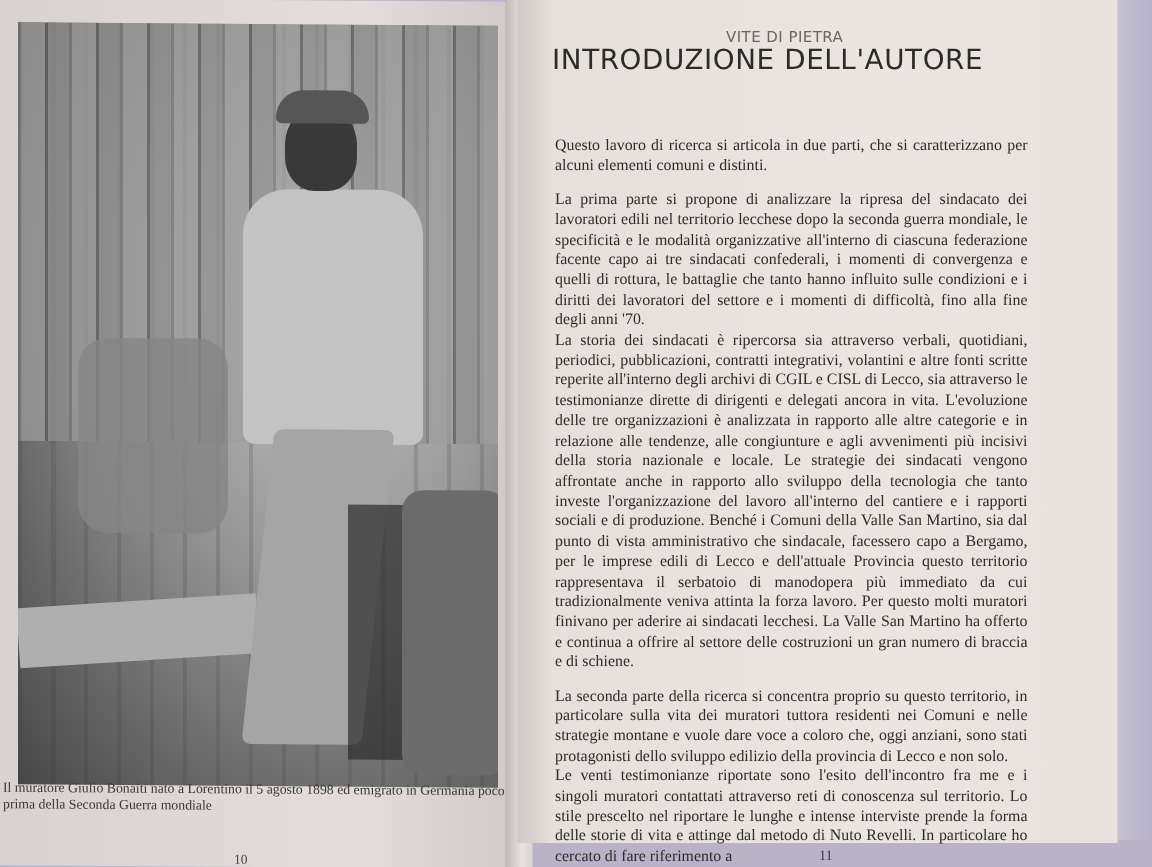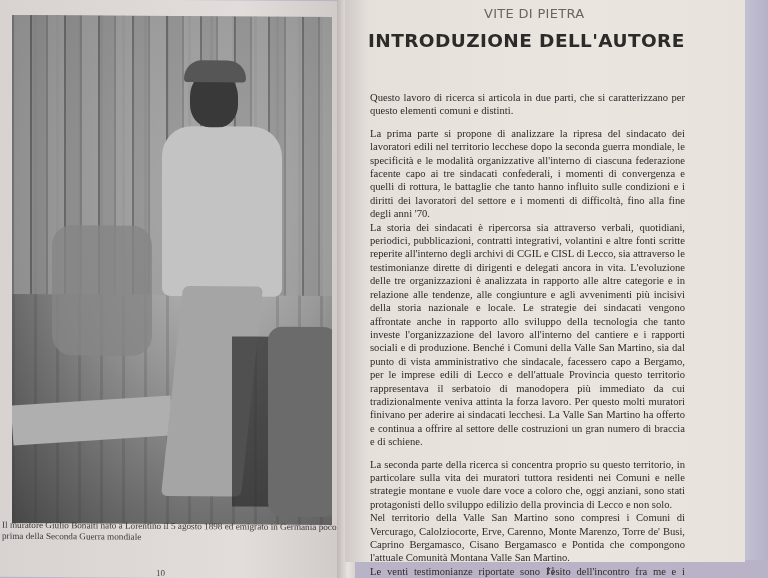--- a/index.html
+++ b/index.html
@@ -36,22 +36,22 @@
     font-size:9.2px; line-height:10.5px; color:#3c3838;
   }
   .page-num-left { position:absolute; left:156px; top:568px; font-size:9px; color:#444; }
 
   .right-page {
     position:absolute; left:345px; top:0; width:400px; height:562px;
     background:linear-gradient(90deg,#cfc8c6 0%,#e6e0db 6%,#ebe5df 60%,#e8e2dc 100%);
   }
   .gutter { position:absolute; left:337px; top:0; width:18px; height:578px;
     background:linear-gradient(90deg,#bdb7b6,#e8e2df 60%,#d9d3d0); }
-  .running-head { position:absolute; left:139px; top:6px; font-family:"DejaVu Sans", sans-serif; font-size:13px; letter-spacing:.3px; color:#6a6462; }
-  .chapter-title { position:absolute; left:23px; top:30px; font-family:"DejaVu Sans", sans-serif; font-size:18.5px; font-weight:bold; color:#2d2a2a; letter-spacing:.4px; margin:0; }
+  .running-head { position:absolute; left:139px; top:20px; font-family:"DejaVu Sans", sans-serif; font-size:10px; letter-spacing:.3px; color:#6a6462; }
+  .chapter-title { position:absolute; left:23px; top:30px; font-family:"DejaVu Sans", sans-serif; font-size:18.5px; font-weight:normal; color:#2d2a2a; letter-spacing:.4px; margin:0; }
   .body-text { position:absolute; left:25px; top:91px; width:315px; font-size:10.6px; line-height:13.4px; color:#2e2a2a; text-align:justify; }
   .body-text p { margin:0 0 0 0; }
   .body-text p.gap { margin-top:9px;font-family:Liberation Serif, serif; }
   .page-num-right { position:absolute; left:201px; top:566px; font-size:9.5px; color:#3c3838; }
   .desk-right { position:absolute; left:745px; top:0; width:23px; height:578px; background:linear-gradient(90deg,#c4c0d4,#b5b1c6); }
   .desk-bottom { position:absolute; left:345px; top:560px; width:423px; height:18px; background:#b8b3c6; }
 </style>
 </head>
 <body>
 
@@ -73,21 +73,20 @@
   <div class="caption">Il muratore Giulio Bonaiti nato a Lorentino il 5 agosto 1898 ed emigrato in Germania poco prima della Seconda Guerra mondiale</div>
   <div class="page-num-left">10</div>
 </div>
 
 <div class="gutter"></div>
 
 <div class="right-page">
   <div class="running-head">VITE DI PIETRA</div>
   <h1 class="chapter-title">INTRODUZIONE DELL'AUTORE</h1>
   <div class="body-text">
-    <p>Questo lavoro di ricerca si articola in due parti, che si caratterizzano per questo elementi comuni e distinti.</p>
+    <p>Questo lavoro di ricerca si articola in due parti, che si caratterizzano per alcuni elementi comuni e distinti.</p>
     <p class="gap">La prima parte si propone di analizzare la ripresa del sindacato dei lavoratori edili nel territorio lecchese dopo la seconda guerra mondiale, le specificità e le modalità organizzative all'interno di ciascuna federazione facente capo ai tre sindacati confederali, i momenti di convergenza e quelli di rottura, le battaglie che tanto hanno influito sulle condizioni e i diritti dei lavoratori del settore e i momenti di difficoltà, fino alla fine degli anni '70.</p>
     <p>La storia dei sindacati è ripercorsa sia attraverso verbali, quotidiani, periodici, pubblicazioni, contratti integrativi, volantini e altre fonti scritte reperite all'interno degli archivi di CGIL e CISL di Lecco, sia attraverso le testimonianze dirette di dirigenti e delegati ancora in vita. L'evoluzione delle tre organizzazioni è analizzata in rapporto alle altre categorie e in relazione alle tendenze, alle congiunture e agli avvenimenti più incisivi della storia nazionale e locale. Le strategie dei sindacati vengono affrontate anche in rapporto allo sviluppo della tecnologia che tanto investe l'organizzazione del lavoro all'interno del cantiere e i rapporti sociali e di produzione. Benché i Comuni della Valle San Martino, sia dal punto di vista amministrativo che sindacale, facessero capo a Bergamo, per le imprese edili di Lecco e dell'attuale Provincia questo territorio rappresentava il serbatoio di manodopera più immediato da cui tradizionalmente veniva attinta la forza lavoro. Per questo molti muratori finivano per aderire ai sindacati lecchesi. La Valle San Martino ha offerto e continua a offrire al settore delle costruzioni un gran numero di braccia e di schiene.</p>
     <p class="gap">La seconda parte della ricerca si concentra proprio su questo territorio, in particolare sulla vita dei muratori tuttora residenti nei Comuni e nelle strategie montane e vuole dare voce a coloro che, oggi anziani, sono stati protagonisti dello sviluppo edilizio della provincia di Lecco e non solo.</p>
-    <p>Nel territorio della Valle San Martino sono compresi i Comuni di Vercurago, Calolziocorte, Erve, Carenno, Monte Marenzo, Torre de' Busi, Caprino Bergamasco, Cisano Bergamasco e Pontida che compongono l'attuale Comunità Montana Valle San Martino.</p>
     <p><span>Le venti testimonianze riportate sono l'esito dell'incontro fra me e i singoli muratori contattati attraverso reti di conoscenza sul territorio. Lo stile prescelto nel riportare le lunghe e intense interviste prende la forma delle storie di vita e attinge dal metodo di Nuto Revelli. In particolare ho cercato di fare riferimento a </span></p>
   </div>
   <div class="page-num-right">11</div>
 </div>
 
 </body></html>

